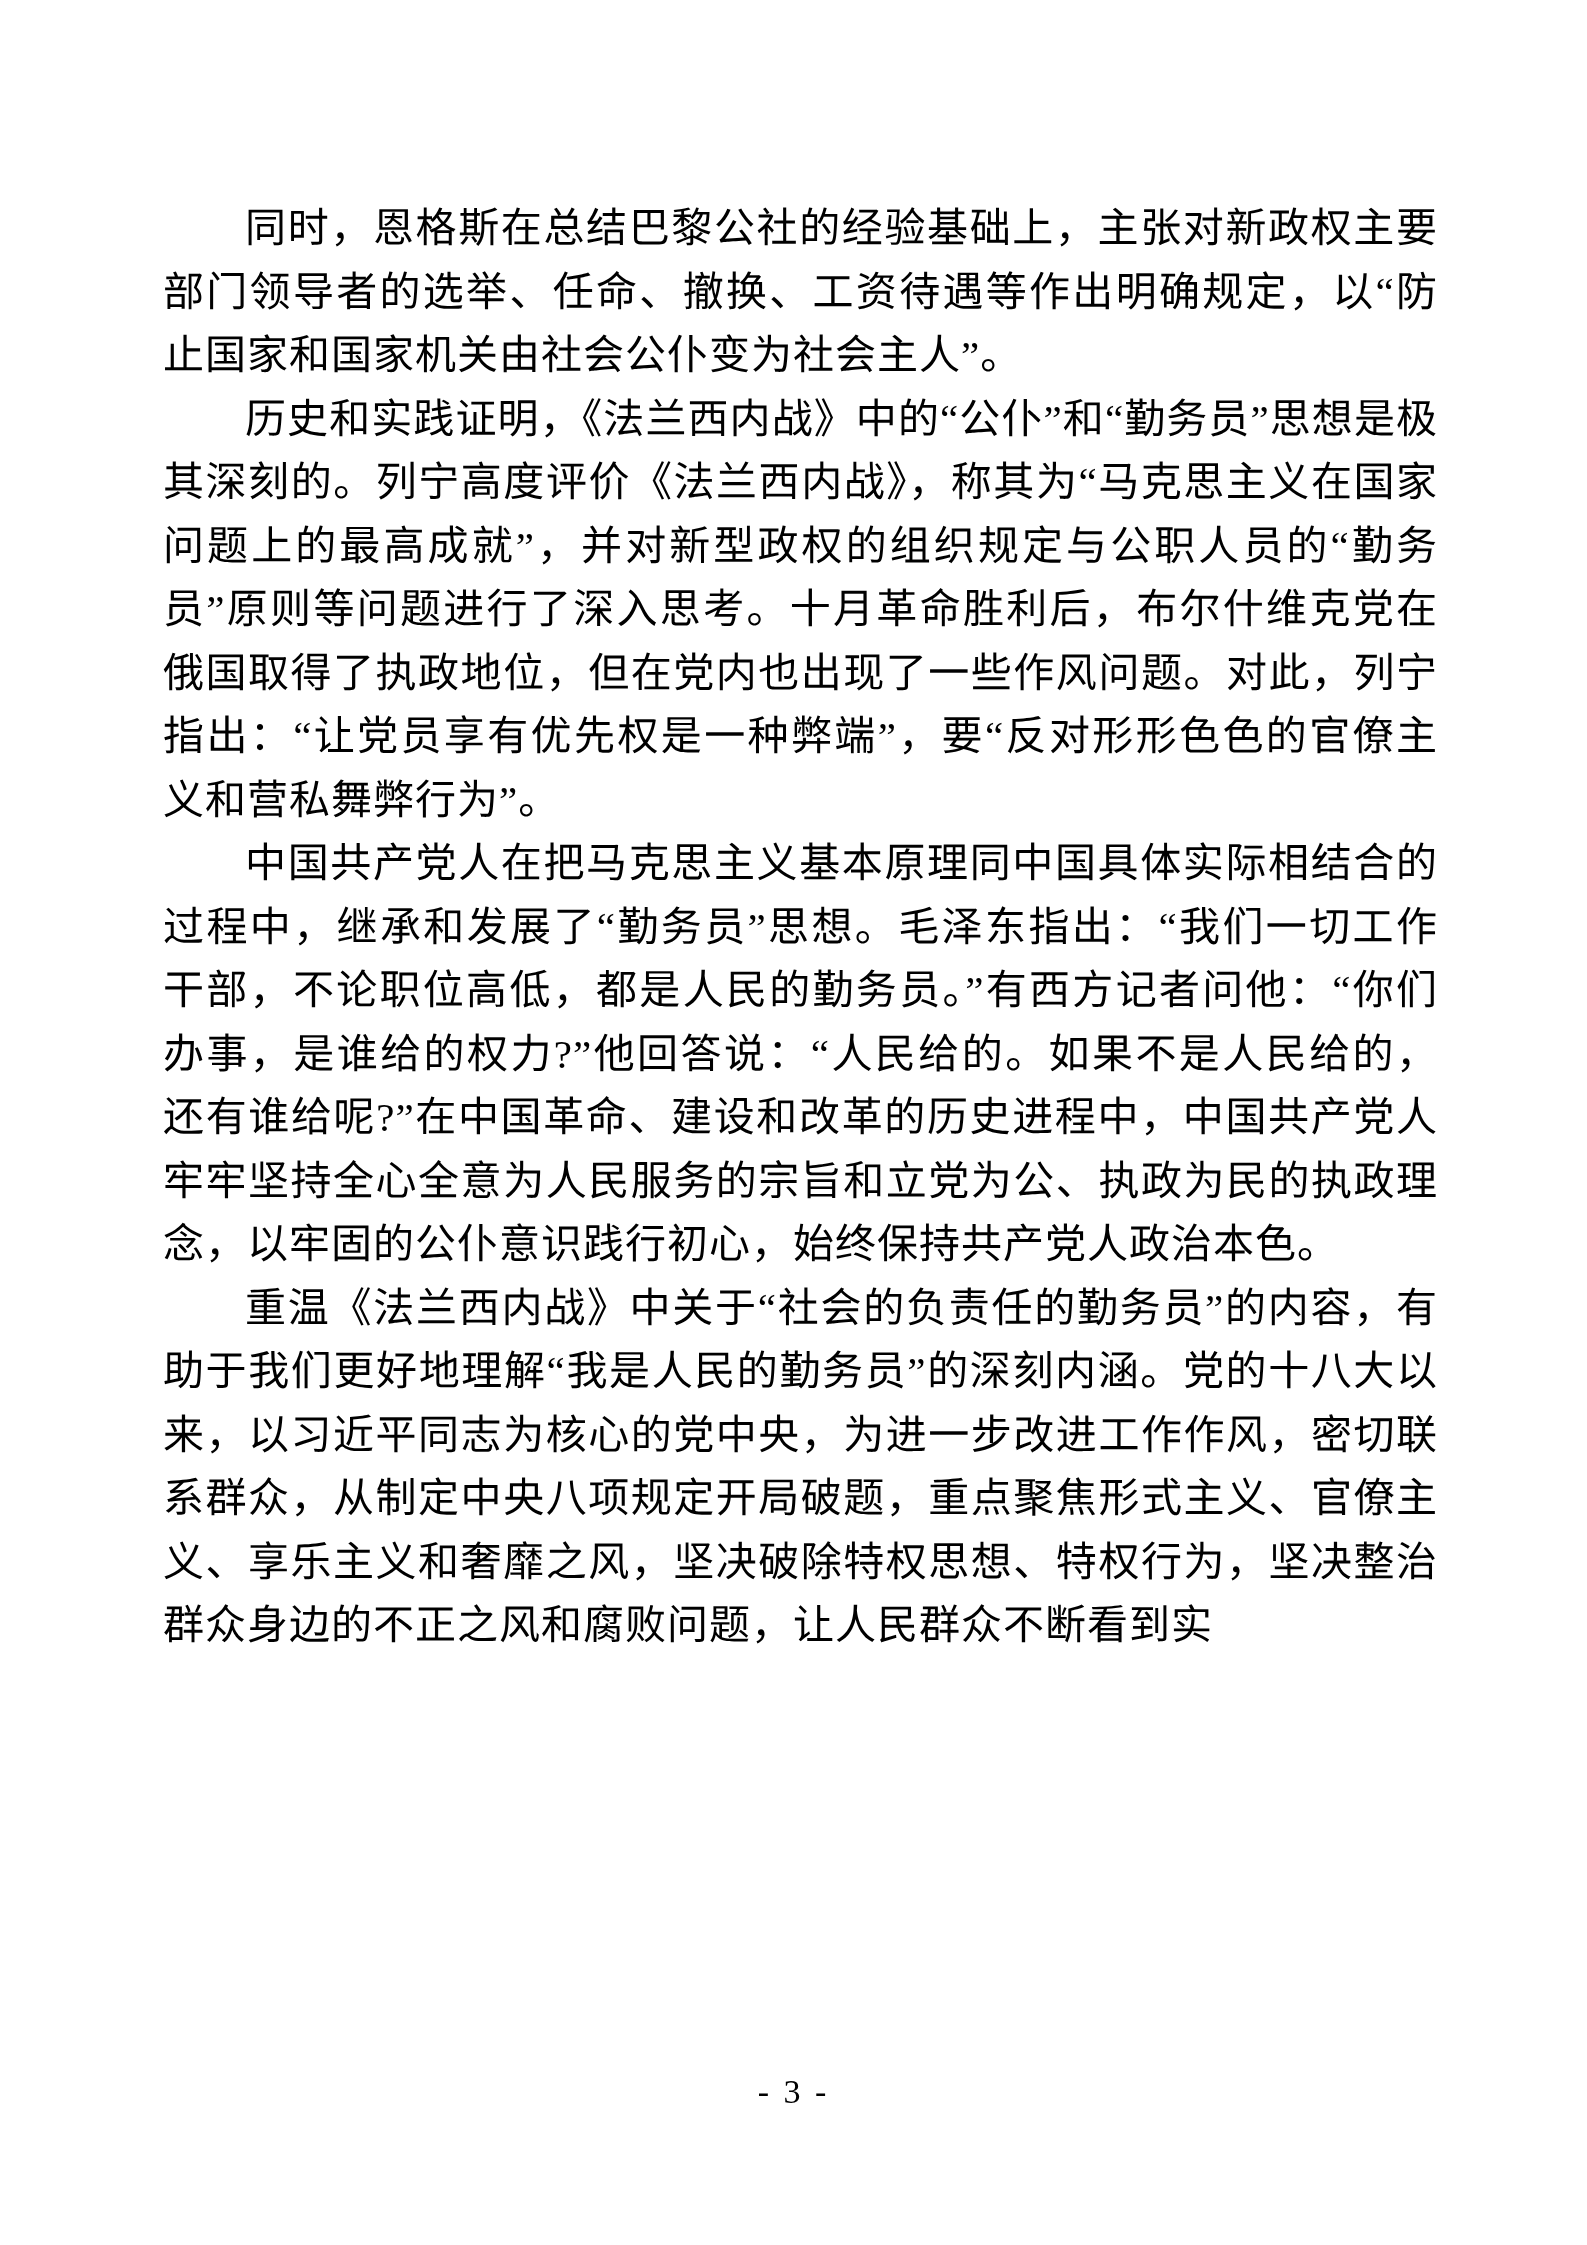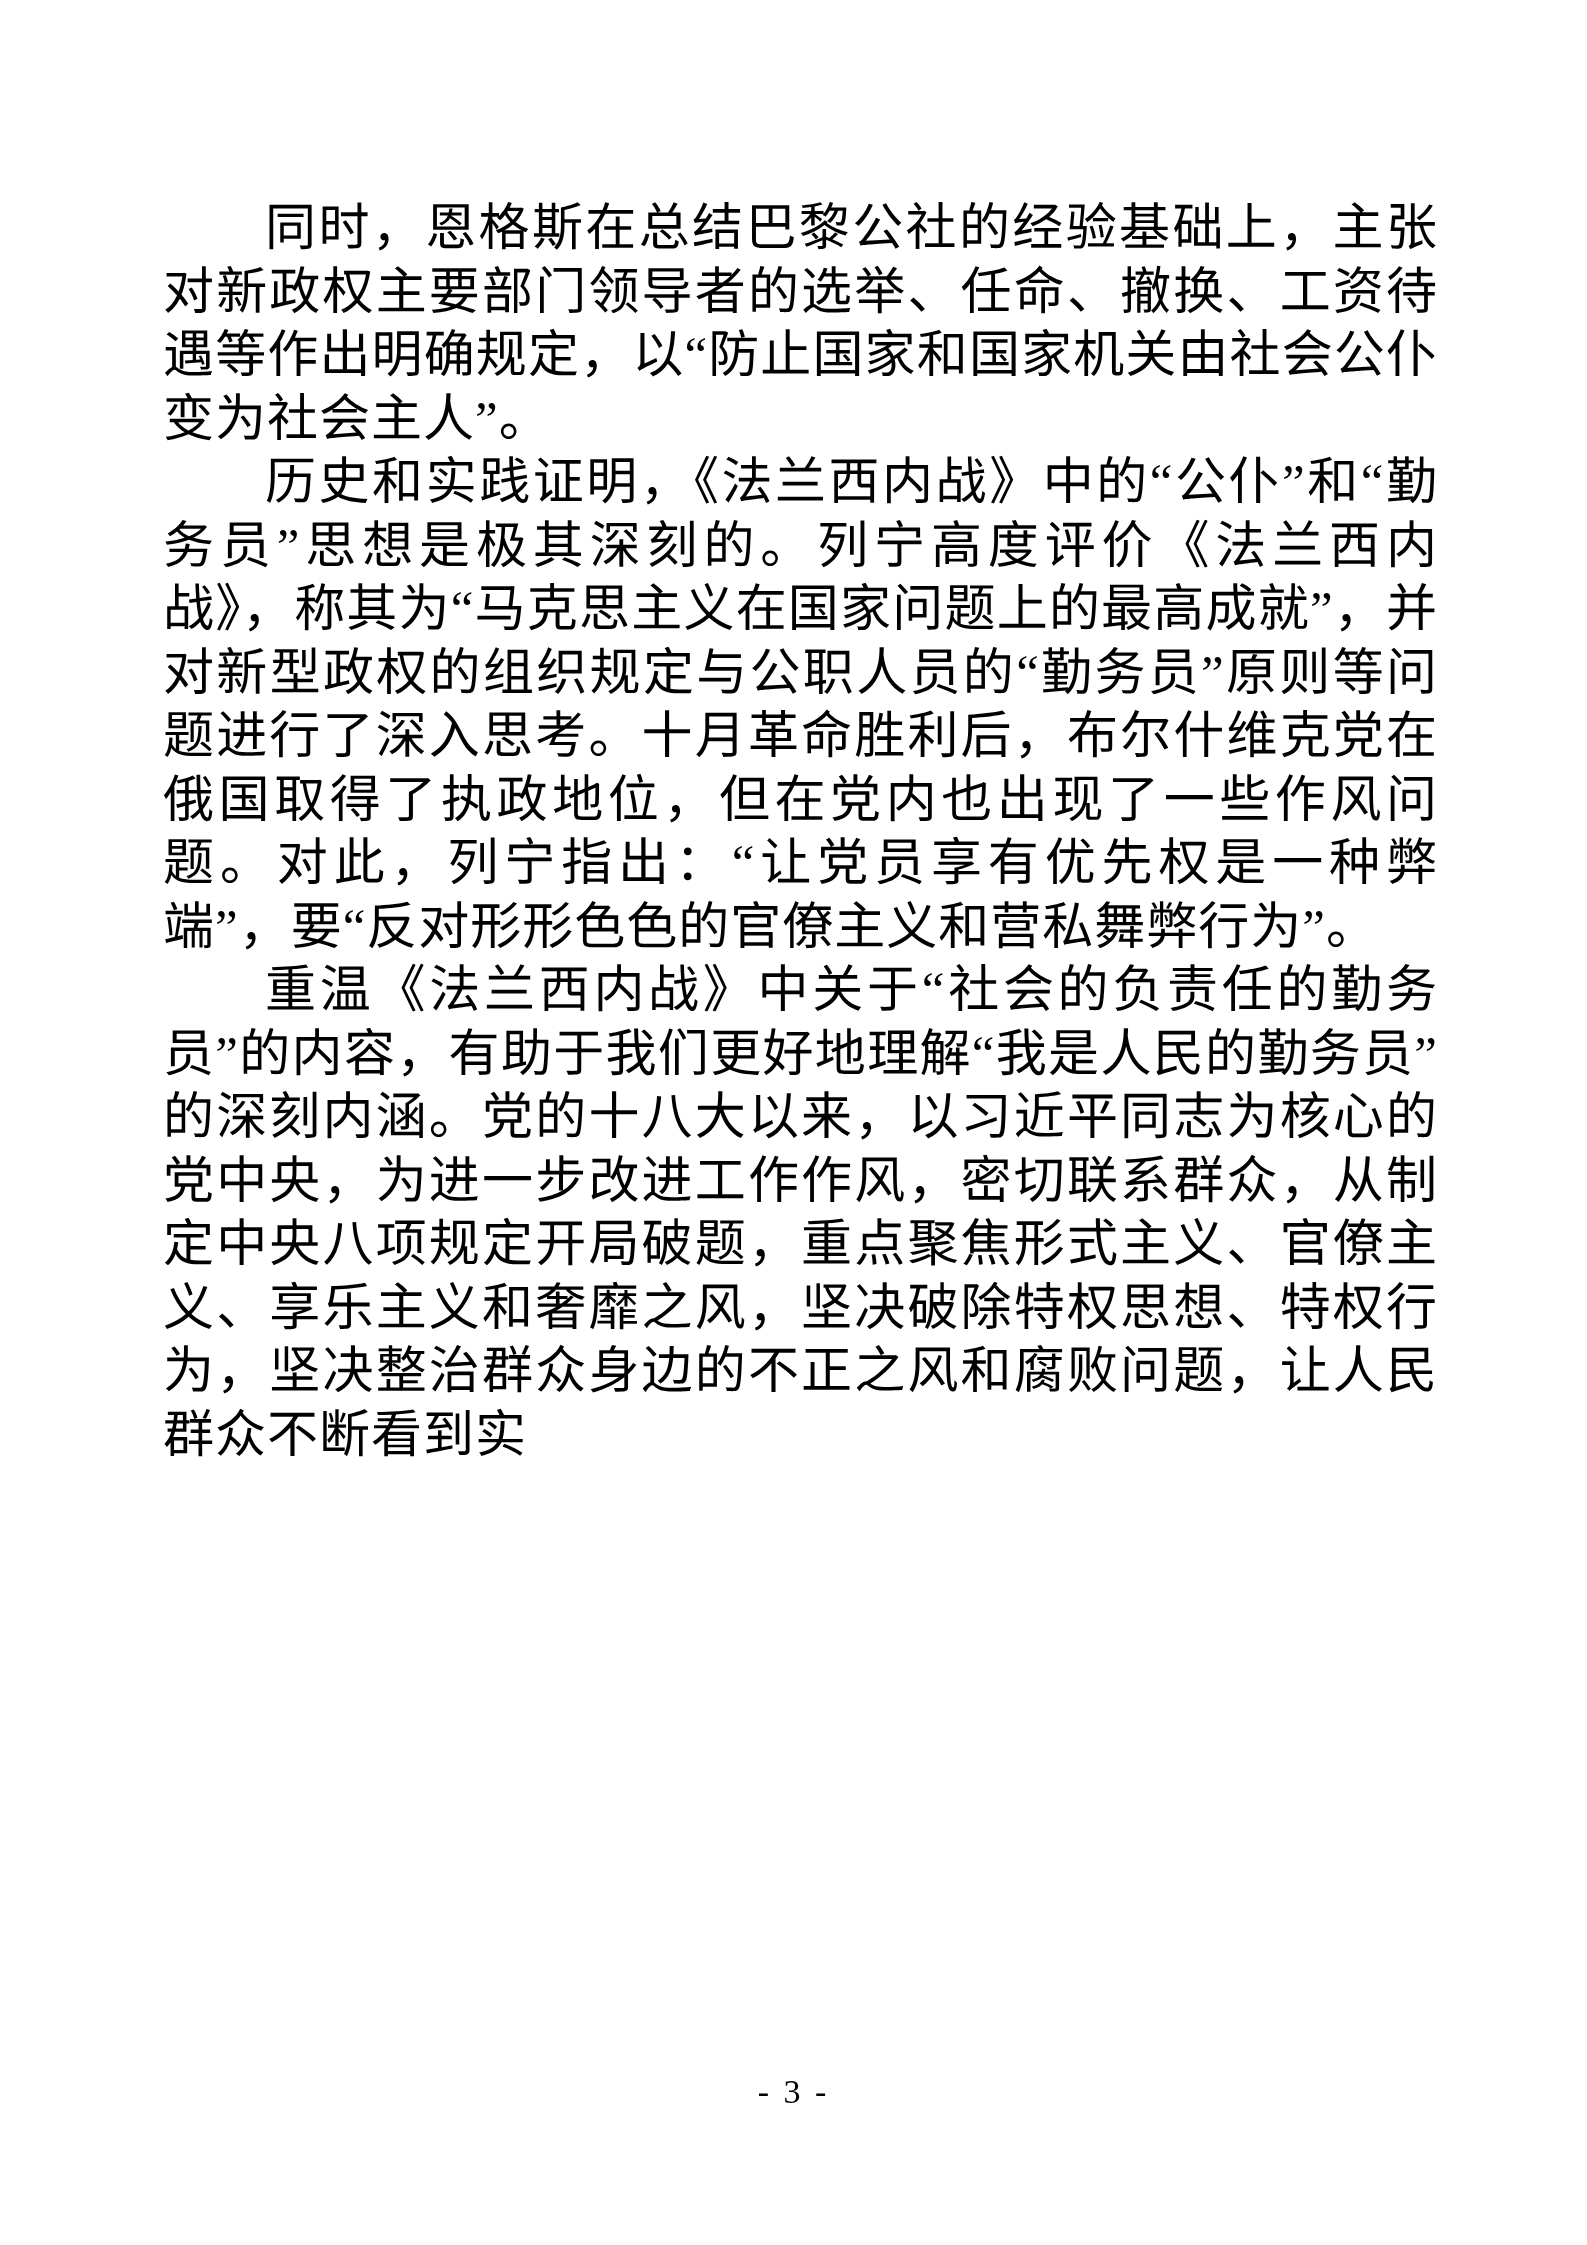--- a/index.html
+++ b/index.html
@@ -15,21 +15,21 @@
     background: #ffffff;
     color: #000000;
     font-family: "Liberation Serif", "DejaVu Serif", serif;
     overflow: hidden;
   }
   .body-text {
     position: absolute;
     left: 163px;
     top: 197px;
     width: 1275px;
-    font-size: 51px;
+    font-size: 41px;
     line-height: 63.5px;
     letter-spacing: 1px;
     text-align: justify;
     text-justify: inter-ideograph;
   }
   .body-text p {
     margin: 0;
     padding: 0;
     text-indent: 2em;
     word-break: break-all;
@@ -47,20 +47,21 @@
   }
 </style>
 </head>
 <body>
 
 <div class="page">
 
   <div class="body-text">
     <p>同时，恩格斯在总结巴黎公社的经验基础上，主张对新政权主要部门领导者的选举、任命、撤换、工资待遇等作出明确规定，以“防止国家和国家机关由社会公仆变为社会主人”。</p>
     <p>历史和实践证明，《法兰西内战》中的“公仆”和“勤务员”思想是极其深刻的。列宁高度评价《法兰西内战》，称其为“马克思主义在国家问题上的最高成就”，并对新型政权的组织规定与公职人员的“勤务员”原则等问题进行了深入思考。十月革命胜利后，布尔什维克党在俄国取得了执政地位，但在党内也出现了一些作风问题。对此，列宁指出：“让党员享有优先权是一种弊端”，要“反对形形色色的官僚主义和营私舞弊行为”。</p>
+    <p>中国共产党人在把马克思主义基本原理同中国具体实际相结合的过程中，继承和发展了“勤务员”思想。毛泽东指出：“我们一切工作干部，不论职位高低，都是人民的勤务员。”有西方记者问他：“你们办事，是谁给的权力?”他回答说：“人民给的。如果不是人民给的，还有谁给呢?”在中国革命、建设和改革的历史进程中，中国共产党人牢牢坚持全心全意为人民服务的宗旨和立党为公、执政为民的执政理念，以牢固的公仆意识践行初心，始终保持共产党人政治本色。</p>
     <p>重温《法兰西内战》中关于“社会的负责任的勤务员”的内容，有助于我们更好地理解“我是人民的勤务员”的深刻内涵。党的十八大以来，以习近平同志为核心的党中央，为进一步改进工作作风，密切联系群众，从制定中央八项规定开局破题，重点聚焦形式主义、官僚主义、享乐主义和奢靡之风，坚决破除特权思想、特权行为，坚决整治群众身边的不正之风和腐败问题，让人民群众不断看到实</p>
   </div>
 
   <div class="footer">
     <span>- 3 -</span>
   </div>
 
 </div>
 
 </body></html>

